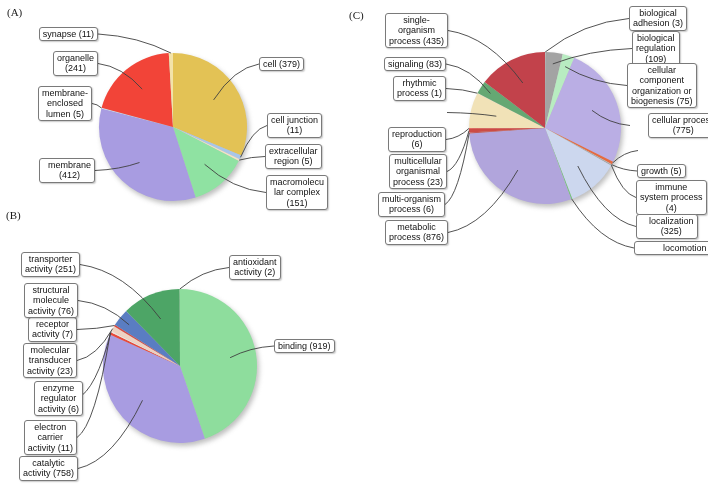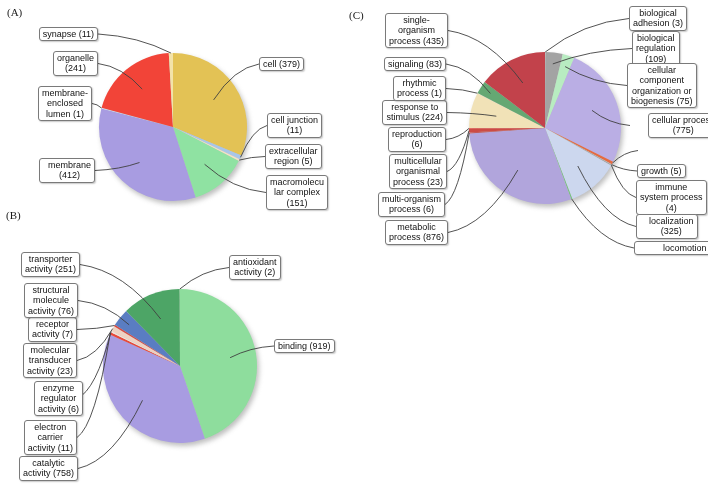--- a/index.html
+++ b/index.html
@@ -106,21 +106,21 @@
 (11)</div>
     <div class="lbl" style="top: 144px; left: 265px;">extracellular
 region (5)</div>
     <div class="lbl" style="top: 175px; left: 266px; text-align: center;">macromolecu
 lar complex
 (151)</div>
     <div class="lbl" style="top: 158px; right: 613px; padding-left: 8px;">membrane
 (412)</div>
     <div class="lbl" style="top: 86px; right: 616px;">membrane-
 enclosed
-lumen (1)</div>
+lumen (5)</div>
     <div class="lbl" style="top: 51px; right: 610px;">organelle
 (241)</div>
     <div class="lbl" style="top: 27px; right: 610px;">synapse (11)</div>
     <div class="lbl" style="top: 339px; left: 274px;">binding (919)</div>
     <div class="lbl" style="top: 456px; right: 630px;">catalytic
 activity (758)</div>
     <div class="lbl" style="top: 420px; right: 631px;">electron
 carrier
 activity (11)</div>
     <div class="lbl" style="top: 381px; right: 625px;">enzyme
@@ -158,21 +158,19 @@
     <div class="lbl" style="top: 241px; left: 634px; padding-left: 28px;">locomotion (8)</div>
     <div class="lbl" style="top: 220px; right: 260px;">metabolic
 process (876)</div>
     <div class="lbl" style="top: 192px; right: 263px;">multi-organism
 process (6)</div>
     <div class="lbl" style="top: 154px; right: 261px;">multicellular
 organismal
 process (23)</div>
     <div class="lbl" style="top: 127px; right: 262px;">reproduction
 (6)</div>
-    <div class="lbl" style="top: 100px; right: 261px;">response to
-stimulus (224)</div>
     <div class="lbl" style="top: 76px; right: 262px;">rhythmic
 process (1)</div>
     <div class="lbl" style="top: 57px; right: 262px;">signaling (83)</div>
     <div class="lbl" style="top: 13px; right: 260px;">single-
 organism
 process (435)</div>
   </div>
 
 </body></html>

